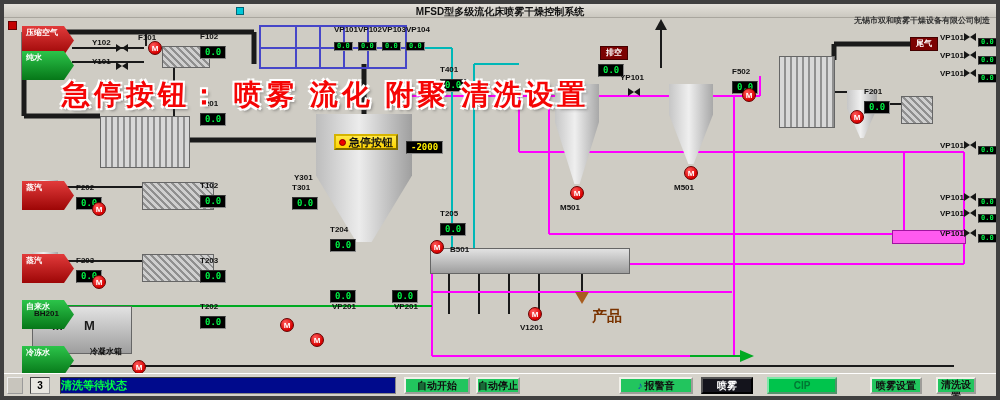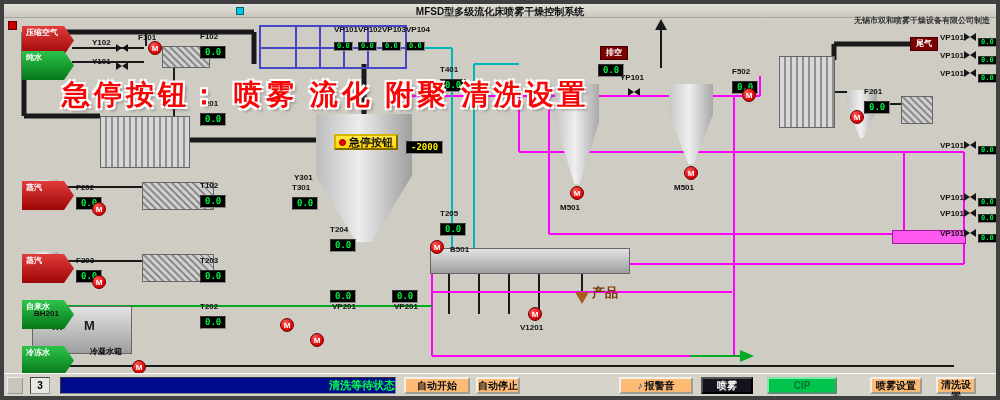--- a/index.html
+++ b/index.html
@@ -33,25 +33,25 @@
 .estop{position:absolute;left:330px;top:130px;width:64px;height:16px;background:linear-gradient(#ffe94a,#ffd400);border:2px outset #d6b400;z-index:4;font-size:11px;font-weight:bold;color:#101010;display:flex;align-items:center;justify-content:center;gap:3px;cursor:pointer}
 .estop .dot{width:7px;height:7px;border-radius:50%;background:#e00;border:1px solid #800}
 .maroon{position:absolute;background:#7c0202;color:#fff;font-size:8px;font-weight:bold;padding:2px 5px;z-index:3;line-height:1;border:1px solid #400;white-space:nowrap}
 .watermark{position:absolute;left:58px;top:72px;z-index:5;font-size:28px;font-weight:bold;color:#f50505;letter-spacing:4px;white-space:nowrap;text-shadow:-2px -2px 0 #fff,2px -2px 0 #fff,-2px 2px 0 #fff,2px 2px 0 #fff,3px 3px 3px rgba(60,60,60,.5)}
 .watermark .slogan{margin-left:12px}
 .mixer{position:absolute;font-size:13px;font-weight:bold;color:#1a1a1a;z-index:3}
 .darrow{position:absolute;width:0;height:0;border-left:7px solid transparent;border-right:7px solid transparent;border-top:12px solid #a85c1e;z-index:3}
 .magpanel{position:absolute;background:#ff5af0;border:1px solid #a014a0;z-index:2}
 .reddot{position:absolute;left:4px;top:17px;width:9px;height:9px;background:#c40000;border:1px solid #600;z-index:3}
 .bottombar{position:absolute;left:0;bottom:0;width:100%;height:23px;background:#d6d3cb;border-top:1px solid #fff;z-index:6}
-.btn{position:absolute;top:3px;height:17px;background:#fdba74;border:2px outset #f2f0ea;font-size:10px;font-weight:bold;color:#101010;text-align:center;line-height:12px;cursor:pointer;font-family:inherit}
+.btn{position:absolute;top:3px;height:17px;background:#22c55e;border:2px outset #f2f0ea;font-size:10px;font-weight:bold;color:#101010;text-align:center;line-height:12px;cursor:pointer;font-family:inherit}
 .btn.dark{background:#14141c;color:#fff;border-color:#555}
 .btn.green{background:#00c44c;color:#073;border-color:#7fe7a8}
 .btn .spk{color:#1040c0;margin-right:2px}
-.statusbar{position:absolute;left:56px;top:3px;width:336px;height:17px;background:#000a8c;border:1px inset #888;color:#00ff44;font-size:11px;font-weight:bold;text-align:right;line-height:14px}
+.statusbar{position:absolute;left:56px;top:3px;width:336px;height:17px;background:#000a8c;border:1px inset #888;color:#00ff44;font-size:11px;font-weight:bold;text-align:left;line-height:14px}
 .pagebox{position:absolute;left:26px;top:3px;width:20px;height:17px;background:#e9e7e1;border:1px inset #999;font-size:10px;font-weight:bold;text-align:center;line-height:15px}
 .cornerbox{position:absolute;left:3px;top:3px;width:16px;height:17px;background:#c8c5bd;border:1px outset #eee}
 </style>
 </head>
 <body>
 
 <div id="screen">
 
   <div class="titlebar">
     <span class="tb-icon"></span>
@@ -167,21 +167,21 @@
     <span class="tag" style="left:290px;top:170px">Y301</span>
     <span class="tag" style="left:616px;top:70px">YP101</span>
     <span class="tag" style="left:556px;top:200px">M501</span>
     <span class="tag" style="left:670px;top:180px">M501</span>
     <span class="tag" style="left:446px;top:242px">B501</span>
     <span class="tag" style="left:30px;top:306px">BH201</span>
     <span class="tag" style="left:516px;top:320px">V1201</span>
     <span class="tag" style="left:328px;top:299px">VP201</span>
     <span class="tag" style="left:390px;top:299px">VP201</span>
     <span class="tag" style="left:86px;top:344px">冷凝水箱</span>
-    <span class="tag" style="left:588px;top:282px;font-size:13px;color:#7a3300">产品</span>
+    <span class="tag" style="left:588px;top:304px;font-size:15px;color:#7a3300">产品</span>
 
     <div class="maroon" style="left:596px;top:42px">排空</div>
     <div class="maroon" style="left:906px;top:33px">尾气</div>
 
     <div class="pump" style="left:144px;top:37px">M</div>
     <div class="pump" style="left:88px;top:198px">M</div>
     <div class="pump" style="left:88px;top:271px">M</div>
     <div class="pump" style="left:276px;top:314px">M</div>
     <div class="pump" style="left:306px;top:329px">M</div>
     <div class="pump" style="left:426px;top:236px">M</div>

